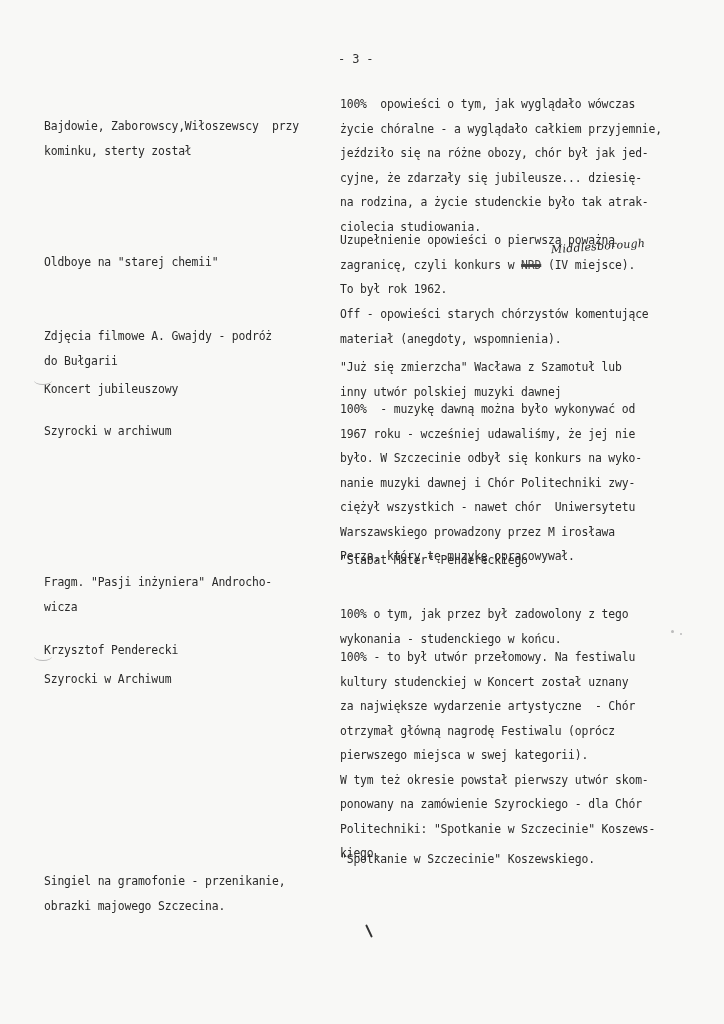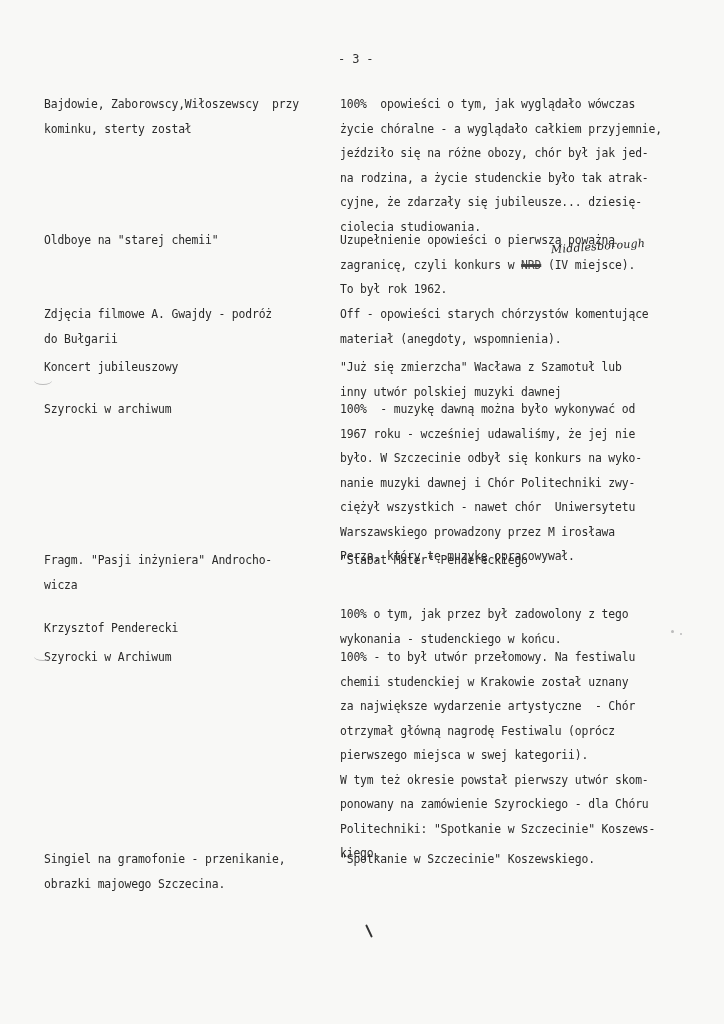--- a/index.html
+++ b/index.html
@@ -13,20 +13,21 @@
     color: #2a2a2a;
     letter-spacing: -0.15px;
   }
   .page-num {
     position: absolute; left: 338px; top: 52px;
     font-size: 12px; color: #333;
   }
   .left {
     position: absolute; left: 44px; width: 262px;
     line-height: 24.5px;
+    margin-top: 22px;
   }
   .right {
     position: absolute; left: 340px; width: 350px;
     line-height: 24.5px;
   }
   .line { display: block; white-space: pre; }
   .u { text-decoration-thickness: 1.3px; text-underline-offset: 2px; }
   .strike { text-decoration: line-through; text-decoration-thickness: 3px; color: #444; }
   .hand {
     position: absolute; left: 551px; top: 240px;
@@ -53,22 +54,22 @@
 
 <div>
   <div class="left" style="top:92px">
     <span class="line">Bajdowie, Zaborowscy,Wiłoszewscy  przy</span>
     <span class="line">kominku, sterty został</span>
   </div>
   <div class="right" style="top:92px">
     <span class="line"><span class="u">100%</span><span>  opowieści o tym, jak wyglądało wówczas</span></span>
     <span class="line">życie chóralne - a wyglądało całkiem przyjemnie,</span>
     <span class="line">jeździło się na różne obozy, chór był jak jed-</span>
+    <span class="line">cyjne, że zdarzały się jubileusze... dziesię-</span>
     <span class="line">na rodzina, a życie studenckie było tak atrak-</span>
-    <span class="line">cyjne, że zdarzały się jubileusze... dziesię-</span>
     <span class="line">ciolecia studiowania.</span>
   </div>
 </div>
 
 <div>
   <div class="left" style="top:228px">
     <span class="line">Oldboye na "starej chemii"</span>
   </div>
   <div class="right" style="top:228px">
     <span class="line">Uzupełnienie opowieści o pierwszą poważną</span>
@@ -133,26 +134,26 @@
     <span class="line">wykonania - studenckiego w końcu.</span>
   </div>
 </div>
 
 <div>
   <div class="left" style="top:645px">
     <span class="line">Szyrocki w Archiwum</span>
   </div>
   <div class="right" style="top:645px">
     <span class="line"><span class="u">100%</span><span> - to był utwór przełomowy. Na festiwalu</span></span>
-    <span class="line">chemii studenckiej w Krakowie został uznany</span>
+    <span class="line">kultury studenckiej w Koncert został uznany</span>
     <span class="line">za największe wydarzenie artystyczne  - Chór</span>
     <span class="line">otrzymał główną nagrodę Festiwalu (oprócz</span>
     <span class="line">pierwszego miejsca w swej kategorii).</span>
     <span class="line">W tym też okresie powstał pierwszy utwór skom-</span>
-    <span class="line">ponowany na zamówienie Szyrockiego - dla Chóru</span>
+    <span class="line">ponowany na zamówienie Szyrockiego - dla Chór</span>
     <span class="line">Politechniki: "Spotkanie w Szczecinie" Koszews-</span>
     <span class="line">kiego.</span>
   </div>
 </div>
 
 <div>
   <div class="left" style="top:847px">
     <span class="line">Singiel na gramofonie - przenikanie,</span>
     <span class="line">obrazki majowego Szczecina.</span>
   </div>

